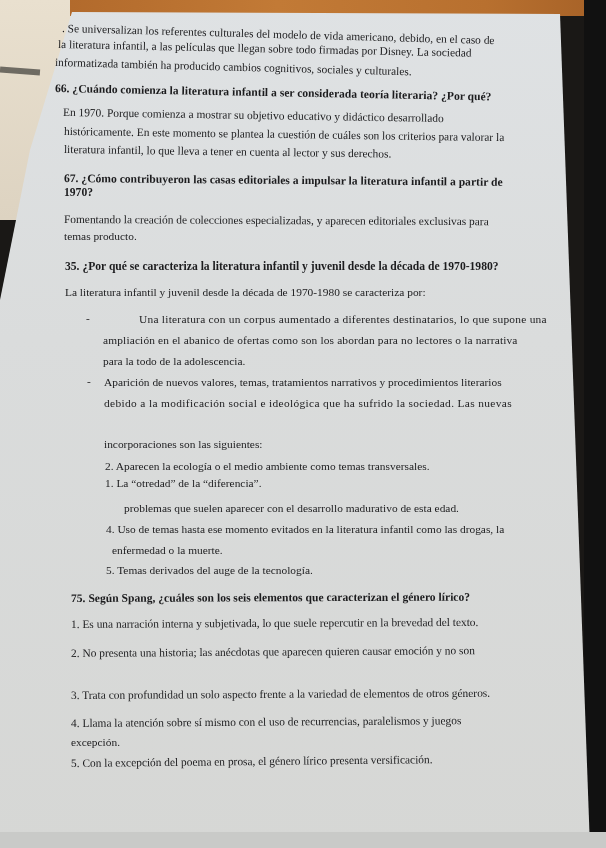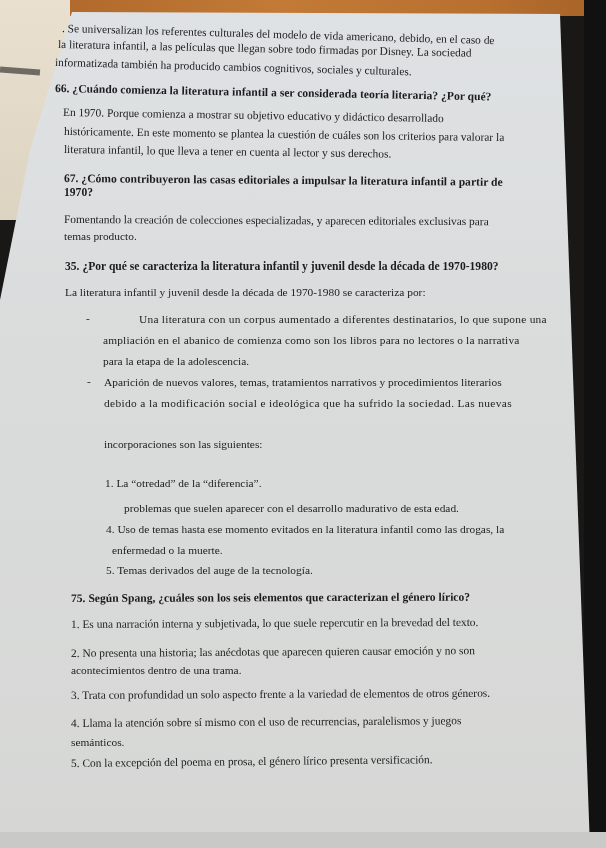--- a/index.html
+++ b/index.html
@@ -74,35 +74,35 @@
   <div class="line q" style="left:64px;top:172px;transform:rotate(0.5deg);transform-origin:left center;">67. ¿Cómo contribuyeron las casas editoriales a impulsar la literatura infantil a partir de</div>
   <div class="line q" style="left:64px;top:186px;">1970?</div>
   <div class="line" style="left:64px;top:212px;transform:rotate(0.3deg);transform-origin:left center;">Fomentando la creación de colecciones especializadas, y aparecen editoriales exclusivas para</div>
   <div class="line" style="left:64px;top:229px;">temas producto.</div>
 
   <div class="line q" style="left:65px;top:260px;">35. ¿Por qué se caracteriza la literatura infantil y juvenil desde la década de 1970-1980?</div>
   <div class="line" style="left:65px;top:285px;">La literatura infantil y juvenil desde la década de 1970-1980 se caracteriza por:</div>
 
   <div class="bullet-dash" style="left:86px;top:312px;">-</div>
   <div class="line" style="left:103px;top:312px;letter-spacing:.25px;margin-left:36px;">Una literatura con un corpus aumentado a diferentes destinatarios, lo que supone una</div>
-  <div class="line" style="left:103px;top:333px;letter-spacing:.15px;">ampliación en el abanico de comienza como son los libros para no lectores o la narrativa</div>
-  <div class="line" style="left:103px;top:354px;">para la etapa de la adolescencia.</div>
+  <div class="line" style="left:103px;top:333px;letter-spacing:.15px;">ampliación en el abanico de ofertas como son los abordan para no lectores o la narrativa</div>
+  <div class="line" style="left:103px;top:354px;">para la todo de la adolescencia.</div>
 
   <div class="bullet-dash" style="left:87px;top:375px;">-</div>
   <div class="line" style="left:104px;top:375px;">Aparición de nuevos valores, temas, tratamientos narrativos y procedimientos literarios</div>
   <div class="line" style="left:104px;top:396px;letter-spacing:.35px;">debido a la modificación social e ideológica que ha sufrido la sociedad. Las nuevas</div>
   <div class="line" style="left:104px;top:437px;">incorporaciones son las siguientes:</div>
 
   <div class="line" style="left:105px;top:438px;margin-top:38px;">1. La “otredad” de la “diferencia”.</div>
+  <div class="line" style="left:105px;top:459px;">2. Aparecen la ecología o el medio ambiente como temas transversales.</div>
   <div class="line" style="left:124px;top:501px;text-align:center;">problemas que suelen aparecer con el desarrollo madurativo de esta edad.</div>
   <div class="line" style="left:106px;top:522px;">4. Uso de temas hasta ese momento evitados en la literatura infantil como las drogas, la</div>
   <div class="line" style="left:112px;top:543px;">enfermedad o la muerte.</div>
   <div class="line" style="left:106px;top:563px;">5. Temas derivados del auge de la tecnología.</div>
 
   <div class="line q" style="left:71px;top:592px;transform:rotate(-0.2deg);transform-origin:left center;">75. Según Spang, ¿cuáles son los seis elementos que caracterizan el género lírico?</div>
   <div class="line" style="left:71px;top:617px;transform:rotate(-0.3deg);transform-origin:left center;">1. Es una narración interna y subjetivada, lo que suele repercutir en la brevedad del texto.</div>
   <div class="line" style="left:71px;top:646px;transform:rotate(-0.4deg);transform-origin:left center;">2. No presenta una historia; las anécdotas que aparecen quieren causar emoción y no son</div>
-  <div class="line" style="left:71px;top:663px;">acontecimientos dentro de una trama.</div>
   <div class="line" style="left:71px;top:688px;transform:rotate(-0.3deg);transform-origin:left center;">3. Trata con profundidad un solo aspecto frente a la variedad de elementos de otros géneros.</div>
   <div class="line" style="left:71px;top:716px;transform:rotate(-0.4deg);transform-origin:left center;">4. Llama la atención sobre sí mismo con el uso de recurrencias, paralelismos y juegos</div>
-  <div class="line" style="left:71px;top:735px;">semánticos.</div>
+  <div class="line" style="left:71px;top:735px;">excepción.</div>
   <div class="line" style="left:71px;top:756px;transform:rotate(-0.6deg);transform-origin:left center;">5. Con la excepción del poema en prosa, el género lírico presenta versificación.</div>
 </div>
 
 </body></html>

